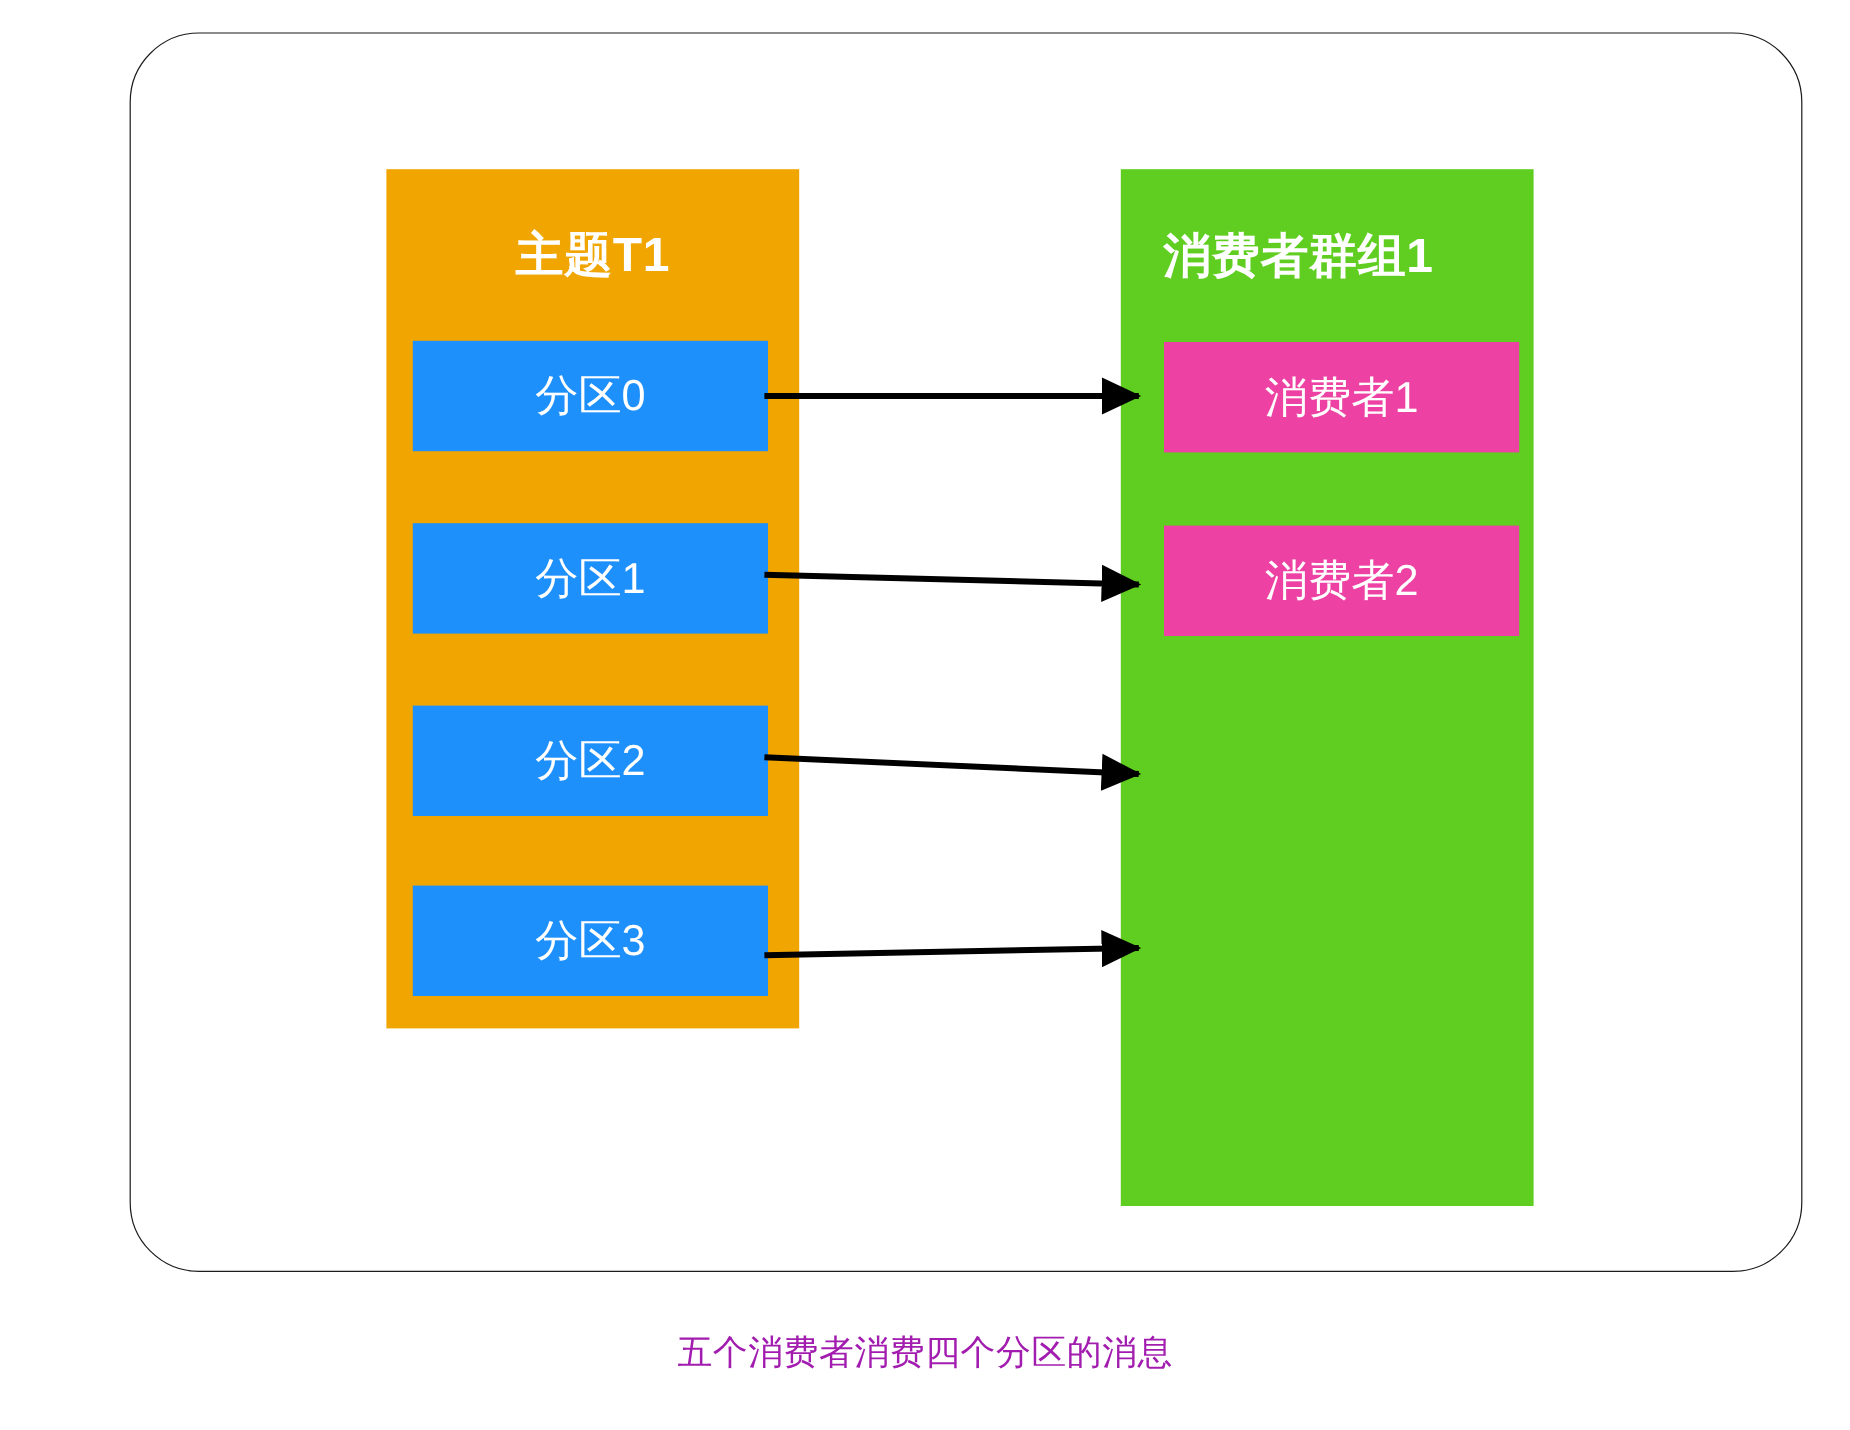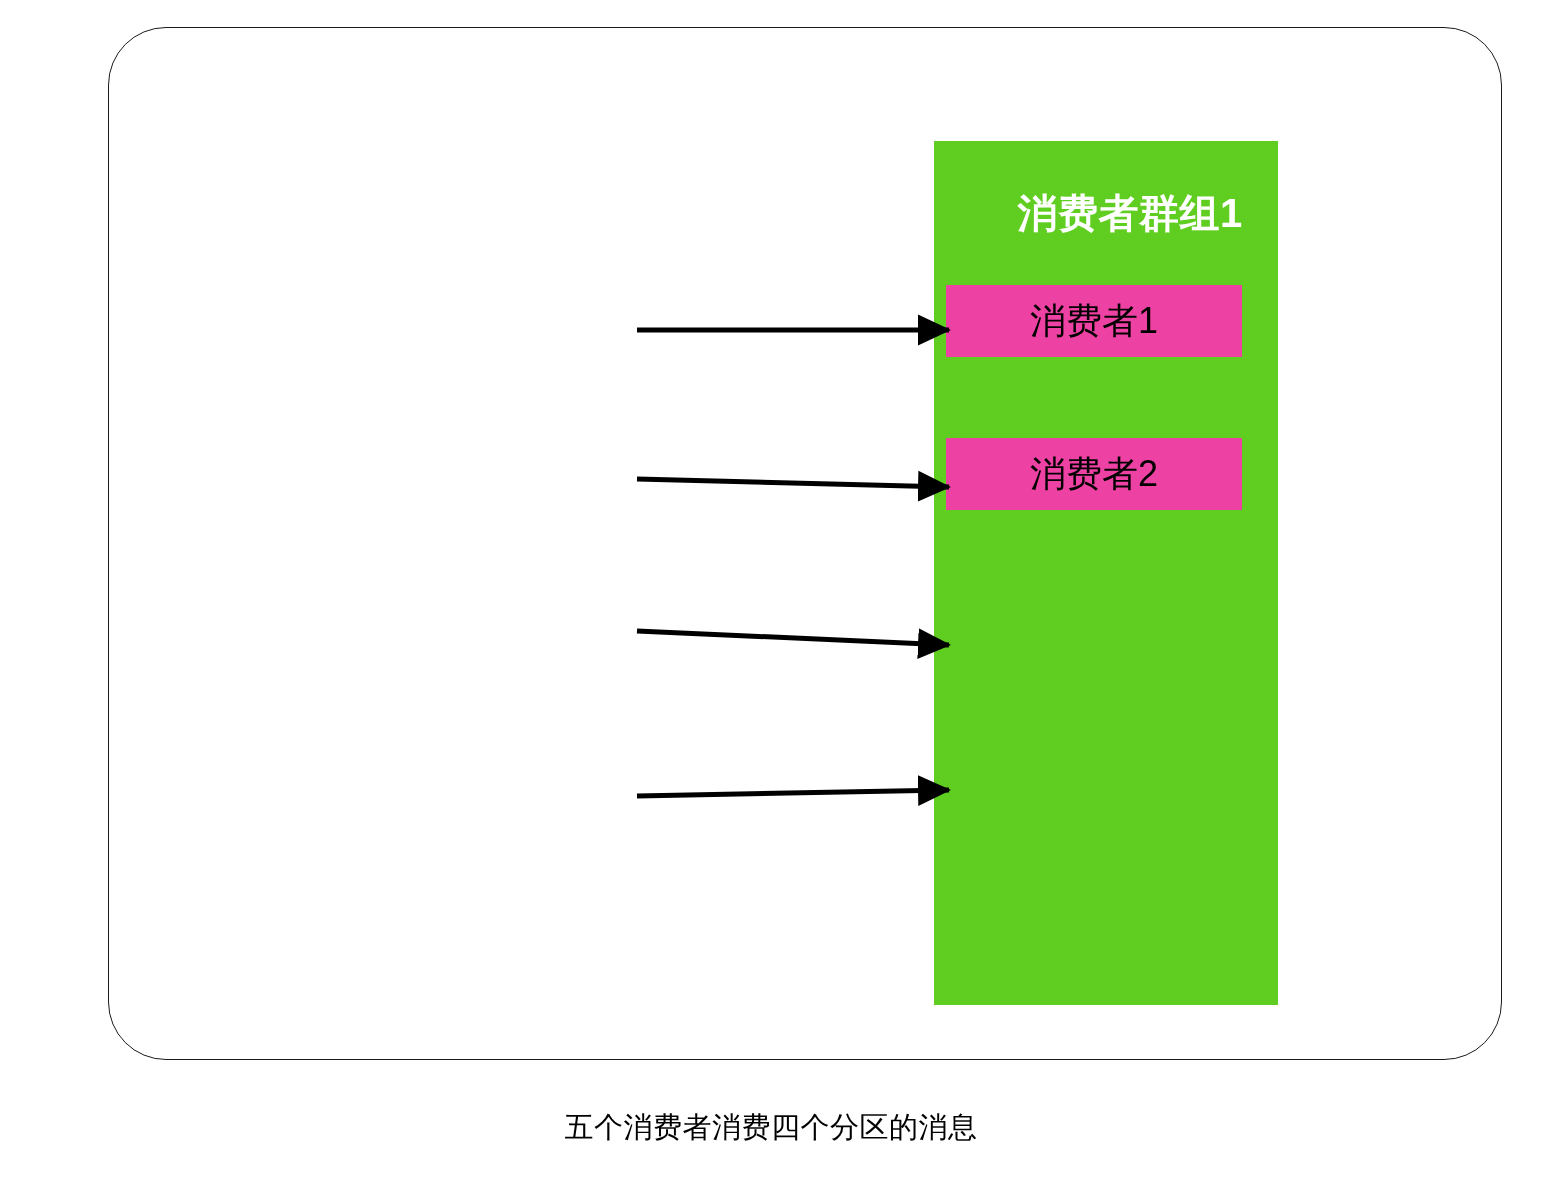--- a/index.html
+++ b/index.html
@@ -92,32 +92,31 @@
     width: 296px;
     height: 144px;
     display: flex;
     align-items: center;
     justify-content: center;
     color: #ffffff;
     font-size: 40px;
     font-weight: bold;
     letter-spacing: 0.5px;
     white-space: nowrap;
-    padding-left: 48px;
   }
   .consumer-box {
     position: absolute;
-    left: 12px;
+    left: 36px;
     width: 296px;
-    height: 72px;
+    height: 92px;
     background: #ED42A3;
     display: flex;
     align-items: center;
     justify-content: center;
-    color: #000000;
+    color: #ffffff;
     font-size: 36px;
     font-weight: normal;
     white-space: nowrap;
   }
 
   
   .arrows {
     position: absolute;
     left: 0;
     top: 0;
@@ -126,33 +125,52 @@
     pointer-events: none;
   }
 
   
   .caption {
     position: absolute;
     left: 0;
     top: 1108px;
     width: 1542px;
     text-align: center;
-    color: #000000;
+    color: #a21caf;
     font-size: 29px;
     letter-spacing: 0.5px;
     white-space: nowrap;
   }
 </style>
 </head>
 <body>
 
 <div id="canvas">
 
   <div class="frame"></div>
 
+  <div class="topic-col">
+    <div class="topic-title">主题T1</div>
+
+    <div class="partition-box" style="top:143px">
+      <span>分区0</span>
+    </div>
+
+    <div class="partition-box" style="top:295px">
+      <span>分区1</span>
+    </div>
+
+    <div class="partition-box" style="top:447px">
+      <span>分区2</span>
+    </div>
+
+    <div class="partition-box" style="top:597px">
+      <span>分区3</span>
+    </div>
+  </div>
 
   <div class="group-col">
     <div class="group-title">消费者群组1</div>
 
     <div class="consumer-box" style="top:144px">
       <span>消费者1</span>
     </div>
 
     <div class="consumer-box" style="top:297px">
       <span>消费者2</span>

